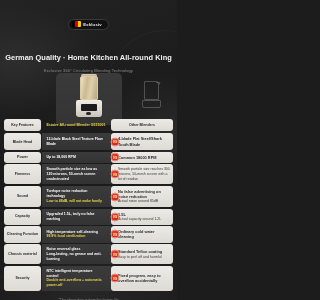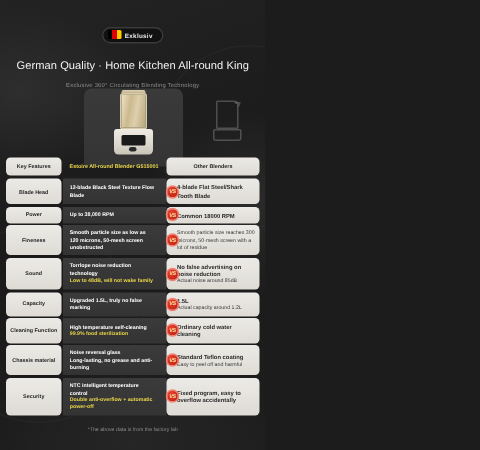--- a/index.html
+++ b/index.html
@@ -42,22 +42,22 @@
   .header { position: relative; padding-top: 13px; text-align: center; z-index: 3; }
   .badge {
     display: inline-flex; align-items: center; gap: 2px;
     background: #111; border: 1px solid #3a3a3a;
     border-radius: 7px; padding: 1.5px 6px 1.5px 3px;
   }
   .flag { width: 9px; height: 6px; border-radius: 1px; overflow: hidden; display: block;
           background: linear-gradient(90deg,#000 0 33.3%,#d00 33.3% 66.6%,#fc0 66.6% 100%); }
   .badge-text { color: #efefef; font-size: 4.2px; font-weight: bold; letter-spacing: .2px; }
   .title {
-    margin-top: 8px;
-    color: #f2f2f2; font-size: 7.4px; font-weight: normal;
+    margin-top: 22px;
+    color: #f2f2f2; font-size: 7.4px; font-weight: bold;
     letter-spacing: .05px; white-space: nowrap;
   }
   .subtitle {
     margin-top: 6px;
     color: #8e8e8e; font-size: 3.9px; letter-spacing: .15px;
   }
   .hero-panel {
     position: absolute; left: 50%; transform: translateX(-50%);
     top: 0; width: 66px; height: 52px;
     background: linear-gradient(180deg,#3a3a3a 0%, #343434 100%);

